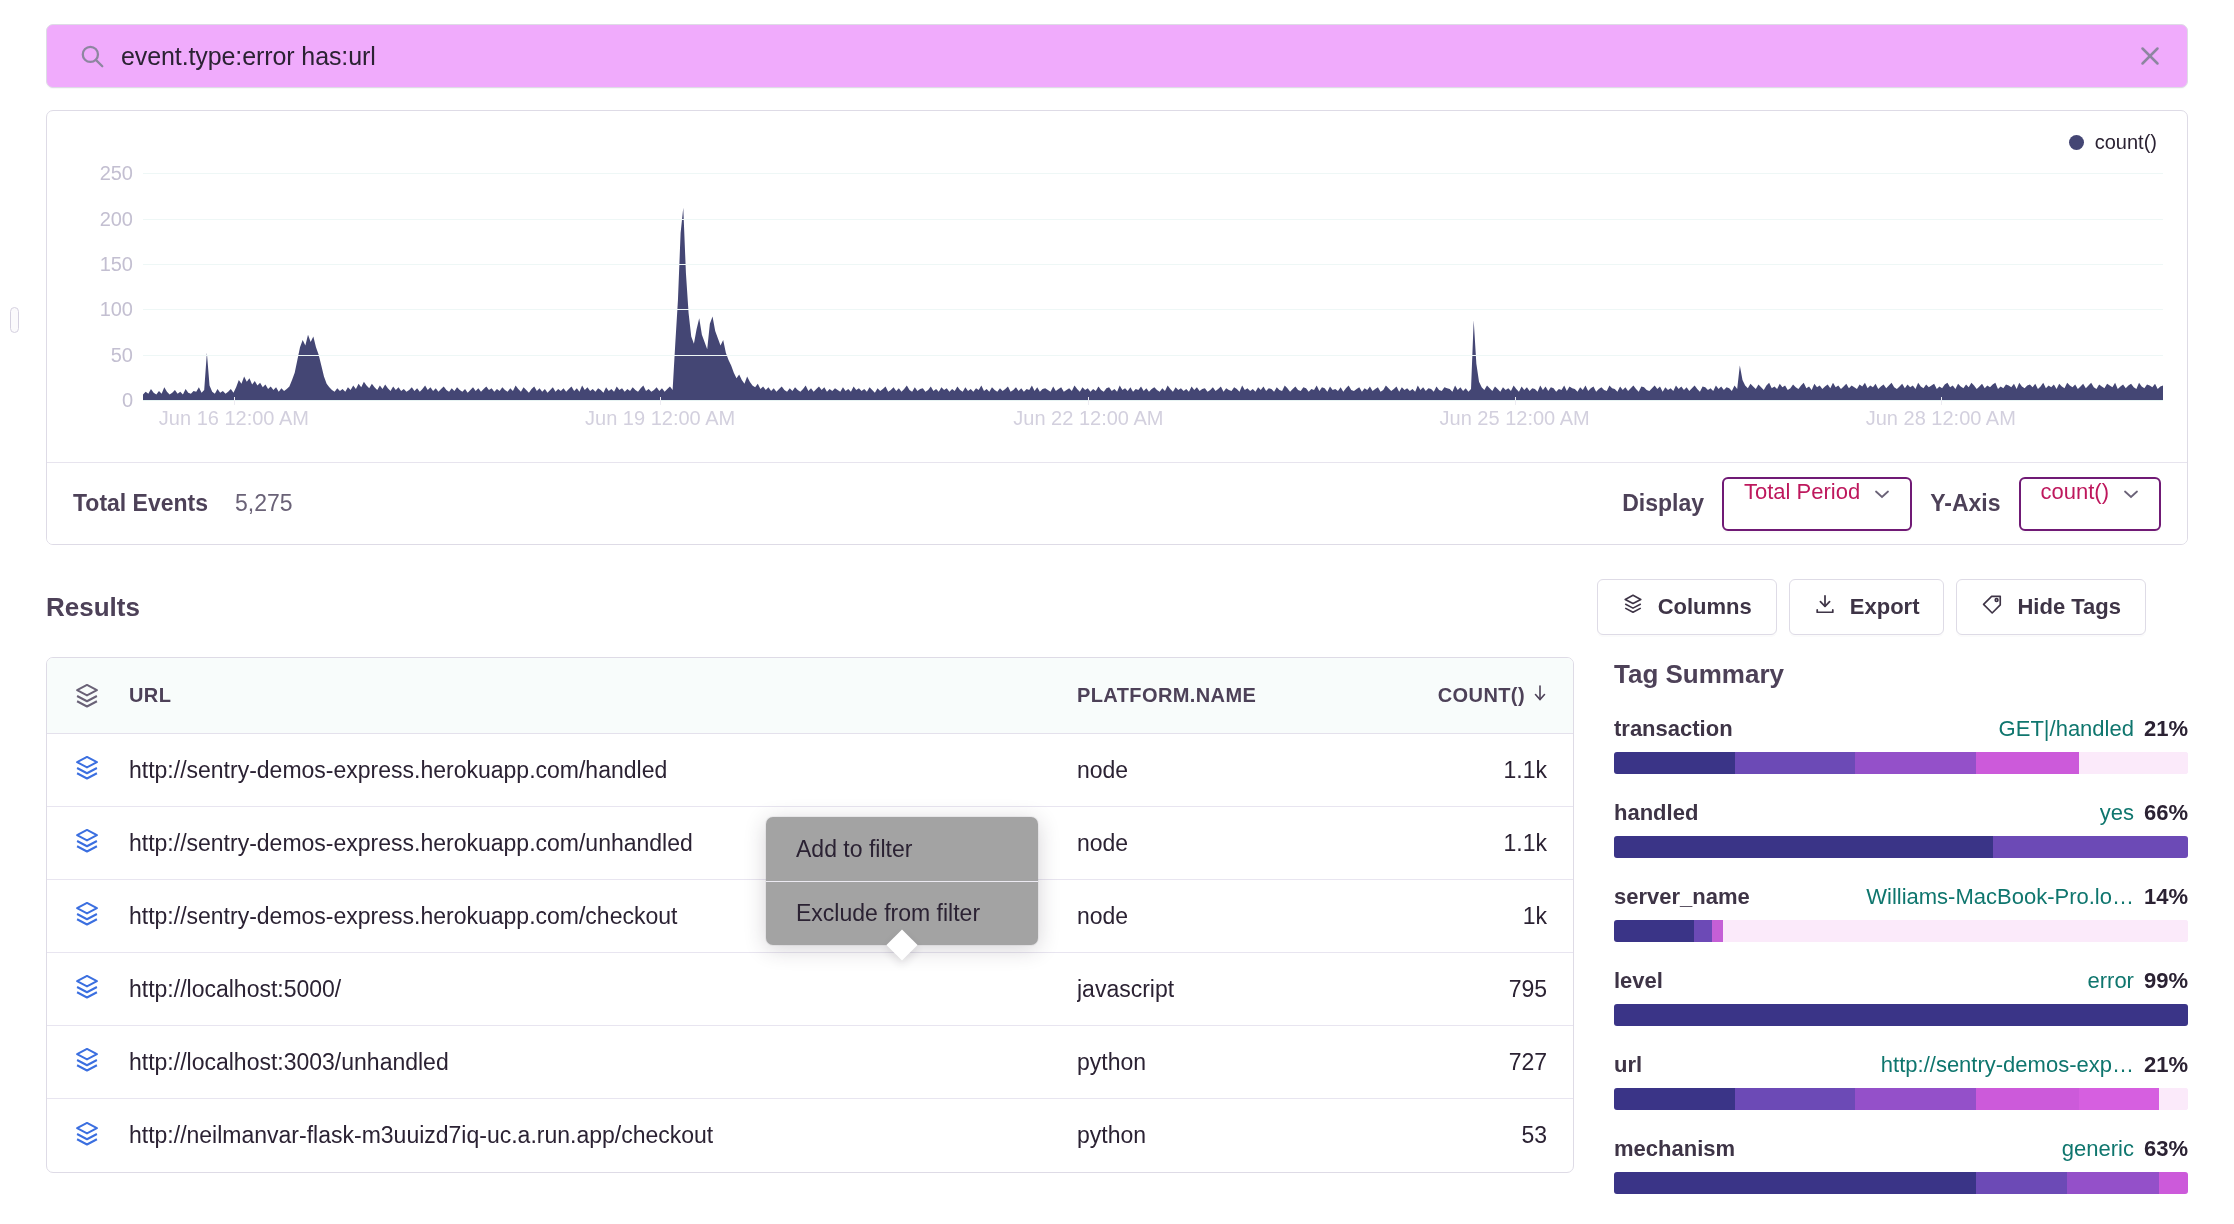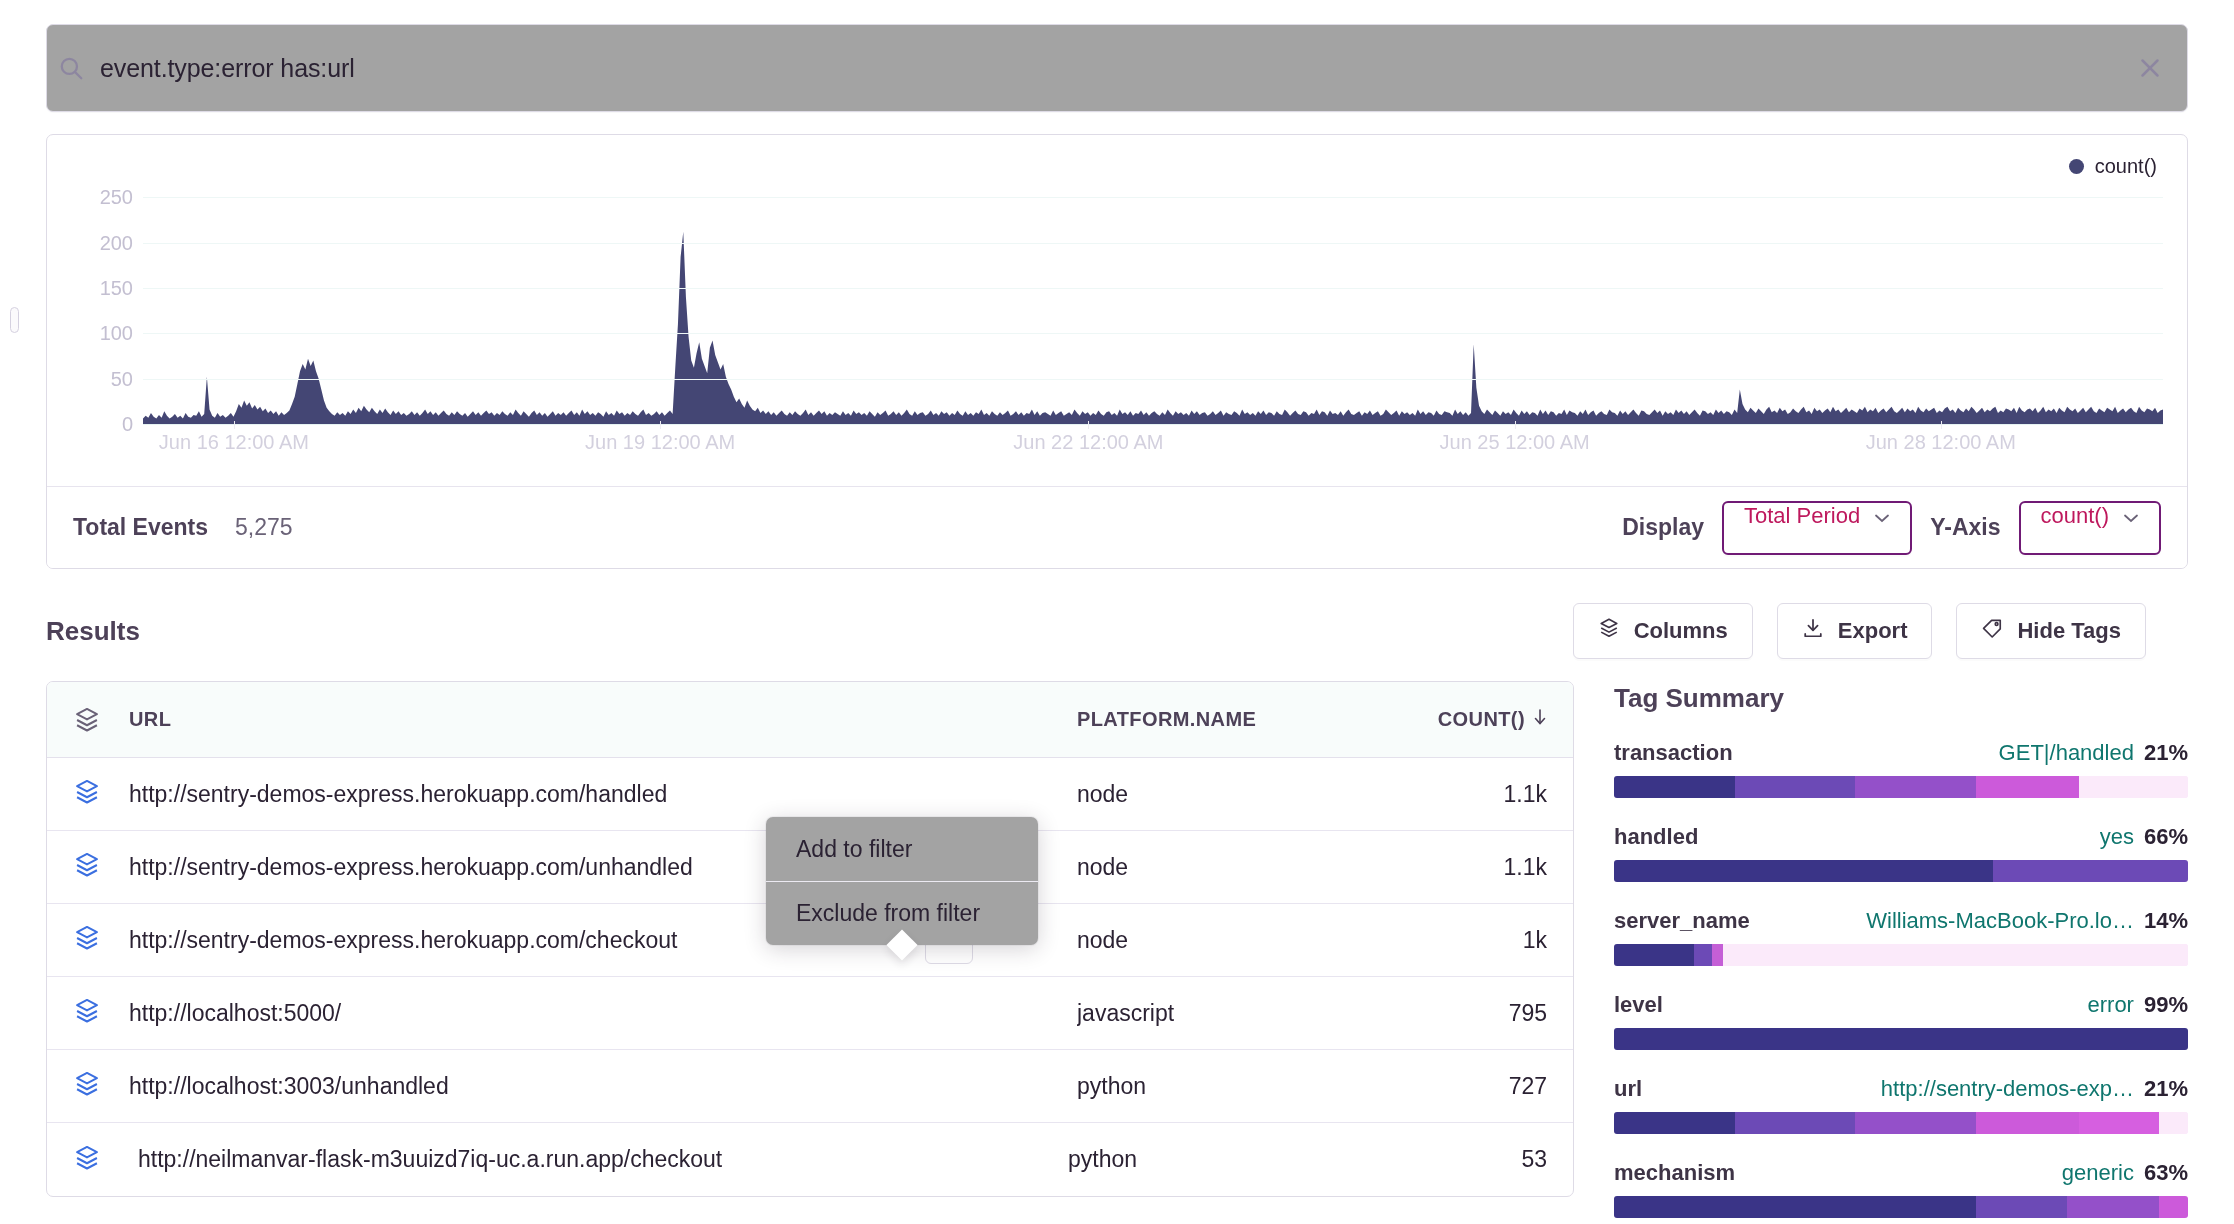--- a/index.html
+++ b/index.html
@@ -15,26 +15,26 @@
   
   .drag-handle {
     position: absolute; left: 10px; top: 283px;
     width: 9px; height: 26px; border-radius: 5px;
     border: 1.5px solid #d5d1e0; background: #fbfafc;
   }
 
   
   .searchbar {
     margin-top: 24px;
-    height: 88px;
+    height: 64px;
     border: 1px solid #dedbe6;
     border-radius: 7px;
-    background: #a3a3a3;
+    background: #f0abfc;
     display: flex; align-items: center;
-    padding: 0 22px 0 11px;
+    padding: 0 22px 0 32px;
     box-shadow: 0 1px 1px rgba(43,34,51,0.03);
   }
   .search-icon { width: 26px; height: 26px; flex: 0 0 auto; margin-right: 16px; }
   .search-icon svg { display:block; }
   .search-value {
     flex: 1 1 auto;
     font-size: 25px;
     color: #2b2233;
     letter-spacing: -0.1px;
     white-space: nowrap; overflow: hidden;
@@ -107,21 +107,21 @@
     box-shadow: 0 2px 0 rgba(43,34,51,0.02);
   }
   .chev { width: 16px; height: 10px; flex: 0 0 auto; }
 
   
   .results-row {
     margin-top: 34px;
     display: flex; align-items: center;
   }
   .results-title { font-size: 26px; font-weight: bold; color: #4d4158; }
-  .results-actions { margin-left: auto; display: flex; gap: 24px; margin-right: 42px; }
+  .results-actions { margin-left: auto; display: flex; gap: 12px; margin-right: 42px; }
   .action-btn {
     border: 1px solid #dedbe6; border-radius: 6px; background: #fff;
     height: 56px; padding: 0 24px;
     display: flex; align-items: center; gap: 14px;
     font-size: 22px; font-weight: bold; color: #3e3446; cursor: pointer;
     box-shadow: 0 2px 0 rgba(43,34,51,0.02);
   }
   .action-btn .bi { width: 22px; height: 22px; flex: 0 0 auto; }
 
   
@@ -145,21 +145,21 @@
   .col-cnt  { flex: 0 0 140px; text-align: right; display: flex; justify-content: flex-end; align-items: center; gap: 8px; }
   .stack-icon { width: 28px; height: 28px; display:block; }
 
   .trow {
     display: flex; align-items: center;
     height: 73px;
     border-bottom: 1px solid #e8e5f0;
     padding: 0 26px;
     position: relative;
   }
-  .trow:last-child { border-bottom: none; gap: 9px; }
+  .trow:last-child { border-bottom: none; }
   .cell { font-size: 23px; color: #2b2233; white-space: nowrap; overflow: hidden; text-overflow: ellipsis; }
   .cell.count { font-size: 23px; }
   .row-stack { width: 28px; height: 28px; }
   .dots-btn {
     position: absolute; left: 878px; top: 50%; transform: translateY(-50%);
     width: 48px; height: 48px;
     border: 1px solid #dedbe6; border-radius: 6px; background: #fff;
     display: flex; align-items: center; justify-content: center; gap: 5px;
     cursor: pointer; z-index: 4;
   }

